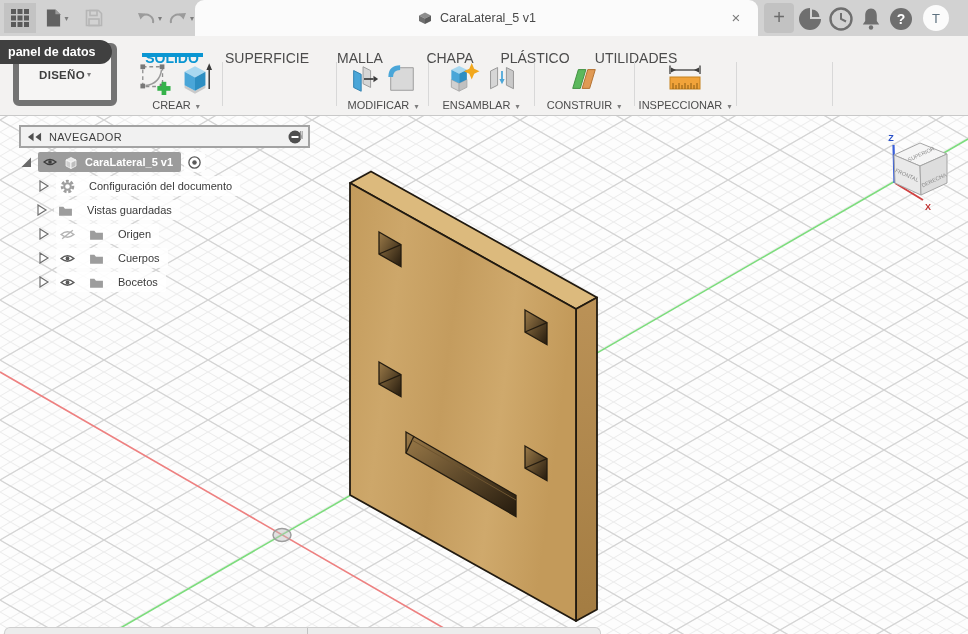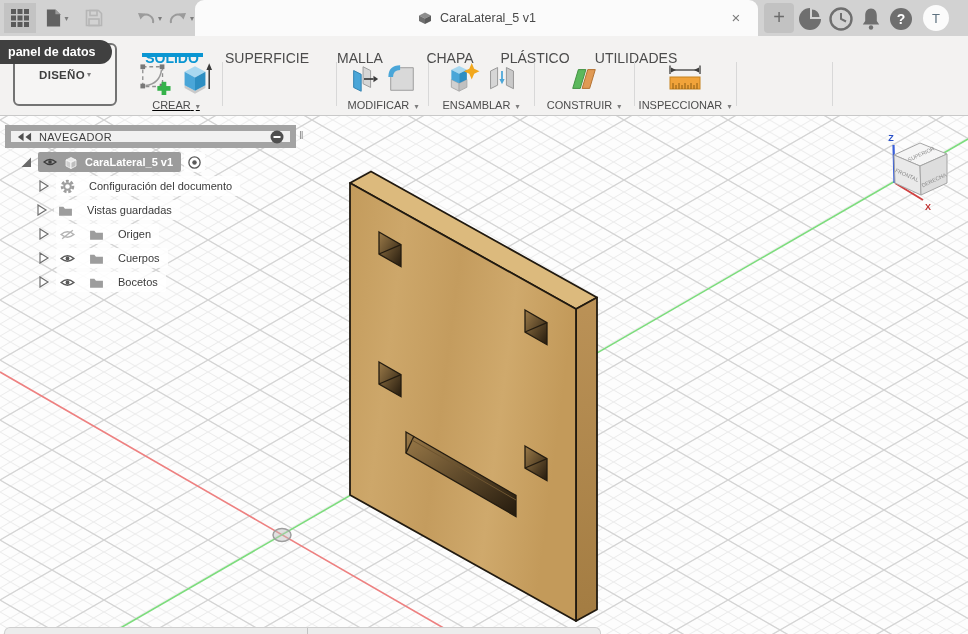--- a/index.html
+++ b/index.html
@@ -25,33 +25,33 @@
     border-bottom:1px solid #c9c9c9; }
   .rtab { position:absolute; top:14px; font-size:14px; color:#4c4c4c; transform:translateX(-50%); white-space:nowrap; }
   .rtab.active { color:#0a96d2; font-weight:bold; }
   #tab-underline { position:absolute; left:142px; top:17px; width:61px; height:4px; background:#0a96d2; }
   .rgroup { position:absolute; top:22px; height:56px; display:flex; flex-direction:column; align-items:center; }
   .rgroup .icons { flex:1; display:flex; align-items:center; gap:6px; }
   .rgroup .glabel { font-size:11px; color:#4c4c4c; white-space:nowrap; padding-bottom:3px; }
   .gsep { position:absolute; top:26px; height:44px; width:1px; background:#d8d8d8; }
 
   #design-box { position:absolute; left:13px; top:7px; width:104px; height:63px; background:#f6f5f4;
-    border:2px solid #737373; border-radius:6px; display:flex; align-items:center; justify-content:center; }
+    border:6px solid #737373; border-radius:6px; display:flex; align-items:center; justify-content:center; }
   #design-box span.lbl { font-size:11.5px; font-weight:bold; color:#3f3f3f; letter-spacing:.3px; }
 
   #data-panel-tooltip { position:absolute; left:-6px; top:40px; height:24px; padding:0 16px 0 14px;
     background:#404040; color:#fff; font-weight:bold; font-size:12.5px; line-height:24px;
     border-radius:0 12px 12px 0; z-index:30; }
 
   
   #viewport { position:absolute; left:0; top:116px; width:968px; height:518px; background:#fdfdfd; }
 
   
-  #nav-header { position:absolute; left:5px; top:125px; width:291px; height:23px; background:#f1f1f1;
-    border:6px solid #a3a3a3; display:flex; align-items:center; padding:0 6px; z-index:20; }
+  #nav-header { position:absolute; left:19px; top:125px; width:291px; height:23px; background:#f1f1f1;
+    border:2px solid #a3a3a3; display:flex; align-items:center; padding:0 6px; z-index:20; }
   #nav-header .ntitle { font-size:11px; color:#3f3f3f; margin-left:7px; letter-spacing:.4px; flex:1; }
   #nav-handle { position:absolute; left:299px; top:129px; font-size:11px; color:#8a8a8a; z-index:20; }
   .trow { position:absolute; height:22px; display:flex; align-items:center; z-index:20; }
   .pill { display:flex; align-items:center; height:20px; background:rgba(255,255,255,.82);
     border-radius:2px; padding:0 8px 0 4px; gap:14px; }
   .pill .txt { font-size:11px; color:#3a3a3a; white-space:nowrap; }
   .selpill { display:flex; align-items:center; height:20px; background:#9c9c9c; border-radius:2px;
     padding:0 8px 0 5px; gap:6px; }
   .selpill .txt { font-size:11px; color:#ffffff; font-weight:bold; }
   .tmark { width:12px; height:12px; margin-right:6px; }
@@ -155,21 +155,21 @@
   <span class="rtab" style="left:450px;">CHAPA</span>
   <span class="rtab" style="left:535px;">PLÁSTICO</span>
   <span class="rtab" style="left:636px;">UTILIDADES</span>
   <div id="tab-underline"></div>
 
   <div id="design-box">
     <span class="lbl">DISEÑO</span>
     <span class="caret">▾</span>
   </div>
 
-  <div class="rgroup" style="left:130px;width:92px;text-decoration:underline;">
+  <div class="rgroup" style="left:130px;width:92px;">
     <div class="icons">
       <svg width="32" height="32" viewBox="0 0 34 34">
         <rect x="4" y="4" width="21" height="21" fill="none" stroke="#8f8f8f" stroke-width="1.4" stroke-dasharray="4 3"></rect>
         <g fill="#787878">
           <rect x="1.5" y="1.5" width="5" height="5"></rect>
             <rect x="22" y="1.5" width="5" height="5"></rect>
           <rect x="1.5" y="22" width="5" height="5"></rect>
             <rect x="22" y="22" width="5" height="5"></rect>
         </g>
         <path d="M7,24 Q22,22 24,7" fill="none" stroke="#9a9a9a" stroke-width="1.6"></path>

